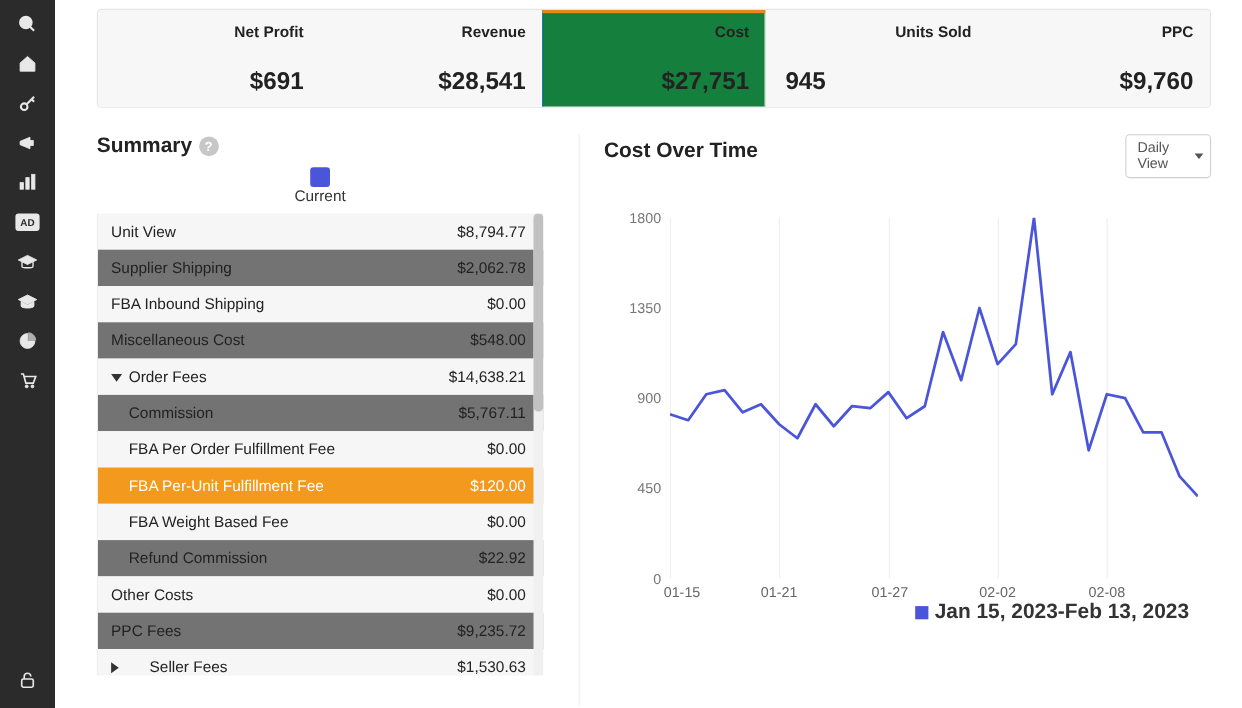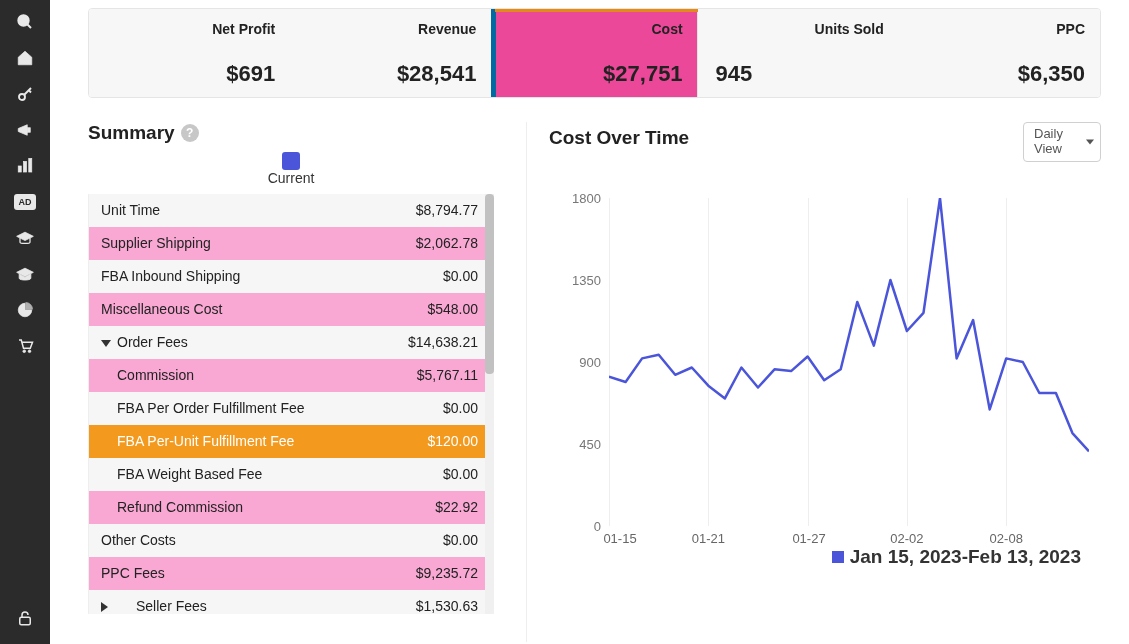--- a/index.html
+++ b/index.html
@@ -12,42 +12,42 @@
   .side-spacer { flex:1; }
   .side-bottom { margin-top:auto; margin-bottom:4px; }
   .ad-badge { width:22px; height:16px; border-radius:3px; background:#e8e8e8; color:#2b2b2b; font-size:9px; font-weight:700; display:flex; align-items:center; justify-content:center; }
   
   .main { flex:1; padding:0 28px 0 38px; overflow:hidden; position:relative; }
   
   .stats-card { border:1px solid #e5e5e5; border-radius:4px; display:flex; margin-top:8px; height:90px; overflow:hidden;text-align:right; }
   .stat { flex:1; border-right:1px solid transparent; padding:12px 14px 10px 18px; position:relative; display:flex; flex-direction:column; justify-content:space-between; }
   .stat-label { font-size:14px; font-weight:600; color:#222; }
   .stat .stat-value { align-self:flex-end; font-size:22px; font-weight:700; color:#222; }
-  .stat.active { background:#ec4899; border-left:5px solid #0369a1; border-right:1px solid #e5e5e5; }
+  .stat.active { background:#15803d; border-left:1px solid #0369a1; border-right:1px solid #e5e5e5; }
   .stat.active::before { content:""; position:absolute; top:-1px; left:-1px; right:-1px; height:4px; background:#e58a19; }
   .stat.inactive { background:#f7f7f7; }
   .stat.units .stat-value { align-self:flex-start; }
   
   .cols { display:flex; margin-top:24px; gap:32px; height:520px; }
   .left { flex:0 0 406px; display:flex; flex-direction:column; }
   .right { flex:1; display:flex; flex-direction:column; border-left:1px solid #eee; padding-left:22px;gap:18px; }
   .col-title { font-size:19px; font-weight:700; margin:0 0 8px 0; display:flex; align-items:center; gap:6px; }
   .help-icon { width:18px; height:18px; border-radius:50%; background:#c7c7c7; color:#fff; font-size:12px; font-weight:700; display:flex; align-items:center; justify-content:center; }
   .legend-row { display:flex; justify-content:center; align-items:center; gap:0; margin-bottom:8px; font-size:14px; color:#333;flex-direction:column; }
   .legend-swatch { width:18px; height:18px; border-radius:3px; background:#4a55d9; }
   
   .summary-wrap { position:relative; border-left:1px solid #eee; padding-left:0; }
   .summary-scroll { max-height:420px; overflow:hidden; position:relative; }
   .summary-scroll::after { content:""; position:absolute; right:0; top:0; width:9px; height:100%; background:#f0f0f0; }
   .summary-scroll .thumb { position:absolute; right:0; top:0; width:9px; height:180px; background:#c1c1c1; border-radius:4px; z-index:2; }
   .srow { display:flex; align-items:center; justify-content:space-between; padding:8px 16px 8px 12px; font-size:14px; border-bottom:1px solid rgba(0,0,0,0); }
   .srow .label { flex:1; padding-right:8px; }
   .srow .val { text-align:right; font-variant-numeric: tabular-nums; }
   .sr-even { background:#f6f6f6; }
-  .sr-odd { background:#f9a8d4; }
+  .sr-odd { background:#737373; }
   .srow.indent1 .label { padding-left:16px; }
   .srow.highlight { background:#f39a1e; color:#fff;justify-content:flex-end; }
   .tri { display:inline-block; width:0; height:0; margin-right:6px; vertical-align:middle; }
   .tri.down { border-left:5px solid transparent; border-right:5px solid transparent; border-top:7px solid #333; }
   .tri.right { border-top:5px solid transparent; border-bottom:5px solid transparent; border-left:7px solid #333; }
   
   .chart-header { display:flex; align-items:center; justify-content:space-between; }
   .view-dd { border:1px solid #d0d0d0; border-radius:4px; padding:4px 20px 4px 10px; font-size:13px; color:#555; position:relative; cursor:pointer; line-height:1.15; }
   .view-dd .caret { position:absolute; right:6px; top:50%; transform:translateY(-50%); width:0; height:0; border-left:4px solid transparent; border-right:4px solid transparent; border-top:5px solid #555; }
   .chart-box { margin-top:8px; height:380px; position:relative; }
@@ -146,40 +146,40 @@
         <div class="stat active">
           <div class="stat-label">Cost</div>
           <div class="stat-value">$27,751</div>
         </div>
         <div class="stat inactive units">
           <div class="stat-label">Units Sold</div>
           <div class="stat-value">945</div>
         </div>
         <div class="stat inactive">
           <div class="stat-label">PPC</div>
-          <div class="stat-value">$6,350</div>
+          <div class="stat-value">$9,760</div>
         </div>
       </div>
 
     <div class="cols">
 
       <div class="left">
         <h2 class="col-title">
           <span>Summary</span>
           <span class="help-icon">?</span>
         </h2>
         <div class="legend-row">
           <span class="legend-swatch"></span>
           <span>Current</span>
         </div>
         <div class="summary-wrap">
           <div class="summary-scroll" id="summary-rows">
             <div class="thumb"></div>
           <div class="srow sr-even">
-                <div class="label">Unit Time</div>
+                <div class="label">Unit View</div>
                 <div class="val">$8,794.77</div>
               </div>
               <div class="srow sr-odd">
                 <div class="label">Supplier Shipping</div>
                 <div class="val">$2,062.78</div>
               </div>
               <div class="srow sr-even">
                 <div class="label">FBA Inbound Shipping</div>
                 <div class="val">$0.00</div>
               </div>

